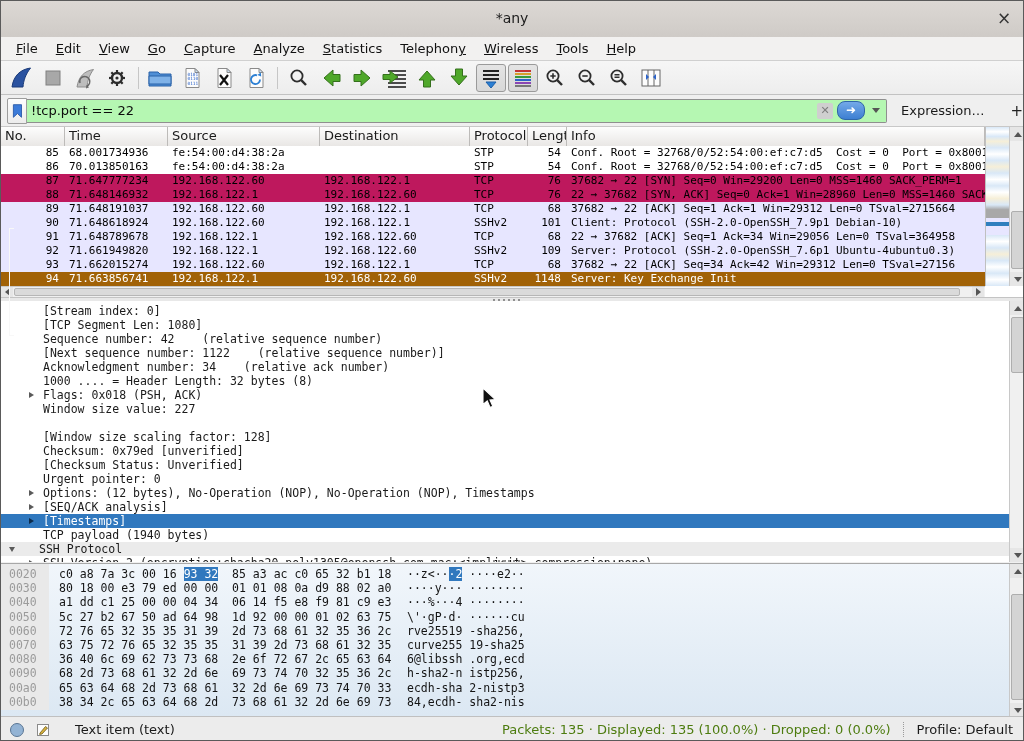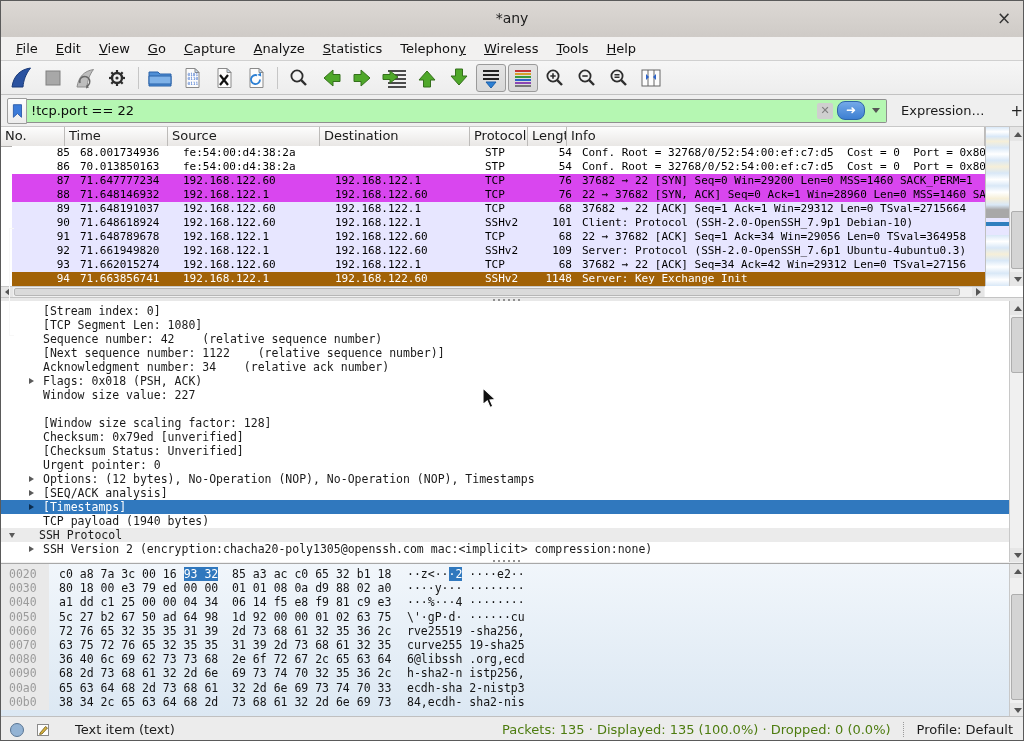--- a/index.html
+++ b/index.html
@@ -38,27 +38,27 @@
   .fb-caret{width:0;height:0;border-left:4px solid transparent;border-right:4px solid transparent;
     border-top:5px solid #555;margin:0 2px 0 7px;}
   .fb-expr{font-size:13px;margin-left:14px;color:#1a1a1a;}
   .fb-sep{width:1px;height:18px;background:#c2c2c2;margin:0 10px;}
   .fb-plus{font-size:15px;color:#222;padding:0 6px;}
   
   .plist{position:absolute;left:0;top:126px;width:100%;height:170px;background:#fff;}
   .pl-header{position:absolute;left:0;top:0;height:19px;width:992px;display:flex;
     background:linear-gradient(#fdfdfd,#e9e7e5);border-bottom:1px solid #b0aeac;font-size:13px;}
   .pl-h-cell{box-sizing:border-box;border-right:1px solid #bdbbb9;padding:1px 0 0 4px;white-space:nowrap;overflow:hidden;}
-  .pl-rows{position:absolute;left:11px;top:19px;width:984px;height:151px;overflow:hidden;
+  .pl-rows{position:absolute;left:0;top:19px;width:984px;height:151px;overflow:hidden;
     font-family:"DejaVu Sans Mono","Liberation Mono",monospace;font-size:11px;}
   .pl-row{height:14px;line-height:14px;display:flex;white-space:pre;}
   .pl-cell{box-sizing:border-box;padding-left:4px;overflow:hidden;white-space:pre;flex-shrink:0;}
   .pl-cell.num{text-align:right;padding-right:6px;padding-left:0;}
   .row-stp{background:#fff;color:#000;}
-  .row-gray{background:#d946ef;color:#000;}
+  .row-gray{background:#be185d;color:#000;}
   .row-lav{background:#e7e6ff;color:#000;}
   .row-sel{background:#a16207;color:#fff;}
   .conv-line{position:absolute;background:#f8f8f8;z-index:3;}
   
   .pl-minimap{position:absolute;left:984px;top:0;width:24px;height:159px;border-left:1px solid #c0c0c0;box-sizing:border-box;
     background:linear-gradient(to bottom,
       #d9e8f7 0%,#ffffff 3%,#d9e8f7 6%,#f6efd8 9%,#d9e8f7 13%,#ffffff 17%,#d9e8f7 21%,#f6efd8 25%,
       #d9e8f7 29%,#ffffff 33%,#d9e8f7 37%,#ffffff 41%,#f6efd8 45%,#d9e8f7 49%,
       #a8a8a8 52%,#a8a8a8 57%,#e7e6ff 57%,#e7e6ff 60%,#2f7fbe 60%,#2f7fbe 62%,#e7e6ff 62%,#e7e6ff 68%,
       #d9e8f7 68%,#ffffff 72%,#d9e8f7 76%,#f6efd8 80%,#d9e8f7 84%,#ffffff 88%,#d9e8f7 92%,#ffffff 96%,#d9e8f7 100%);}
@@ -357,20 +357,21 @@
       <span class="dots"></span>
     </div>
 
   <div class="details">
     <div class="dt-lines">
         <div class="dt-line"><span style="position: absolute; left: 42px;">[Stream index: 0]</span></div>
         <div class="dt-line"><span style="position: absolute; left: 42px;">[TCP Segment Len: 1080]</span></div>
         <div class="dt-line"><span style="position: absolute; left: 42px;">Sequence number: 42    (relative sequence number)</span></div>
         <div class="dt-line"><span style="position: absolute; left: 42px;">[Next sequence number: 1122    (relative sequence number)]</span></div>
         <div class="dt-line"><span style="position: absolute; left: 42px;">Acknowledgment number: 34    (relative ack number)</span></div>
+        <div class="dt-line"><span style="position: absolute; left: 42px;">1000 .... = Header Length: 32 bytes (8)</span></div>
         <div class="dt-line"><span class="dt-arrow r" style="left: 28px;"></span><span style="position: absolute; left: 42px;">Flags: 0x018 (PSH, ACK)</span></div>
         <div class="dt-line"><span style="position: absolute; left: 42px;">Window size value: 227</span></div>
         <div class="dt-line"><span style="position: absolute; left: 42px; margin-top: 48px;">[Calculated window size: 29056]</span></div>
         <div class="dt-line"><span style="position: absolute; left: 42px;">[Window size scaling factor: 128]</span></div>
         <div class="dt-line"><span style="position: absolute; left: 42px;">Checksum: 0x79ed [unverified]</span></div>
         <div class="dt-line"><span style="position: absolute; left: 42px;">[Checksum Status: Unverified]</span></div>
         <div class="dt-line"><span style="position: absolute; left: 42px;">Urgent pointer: 0</span></div>
         <div class="dt-line"><span class="dt-arrow r" style="left: 28px;"></span><span style="position: absolute; left: 42px;">Options: (12 bytes), No-Operation (NOP), No-Operation (NOP), Timestamps</span></div>
         <div class="dt-line"><span class="dt-arrow r" style="left: 28px;"></span><span style="position: absolute; left: 42px;">[SEQ/ACK analysis]</span></div>
         <div class="dt-line sel"><span class="dt-arrow r" style="left: 28px;"></span><span style="position: absolute; left: 42px;">[Timestamps]</span></div>

